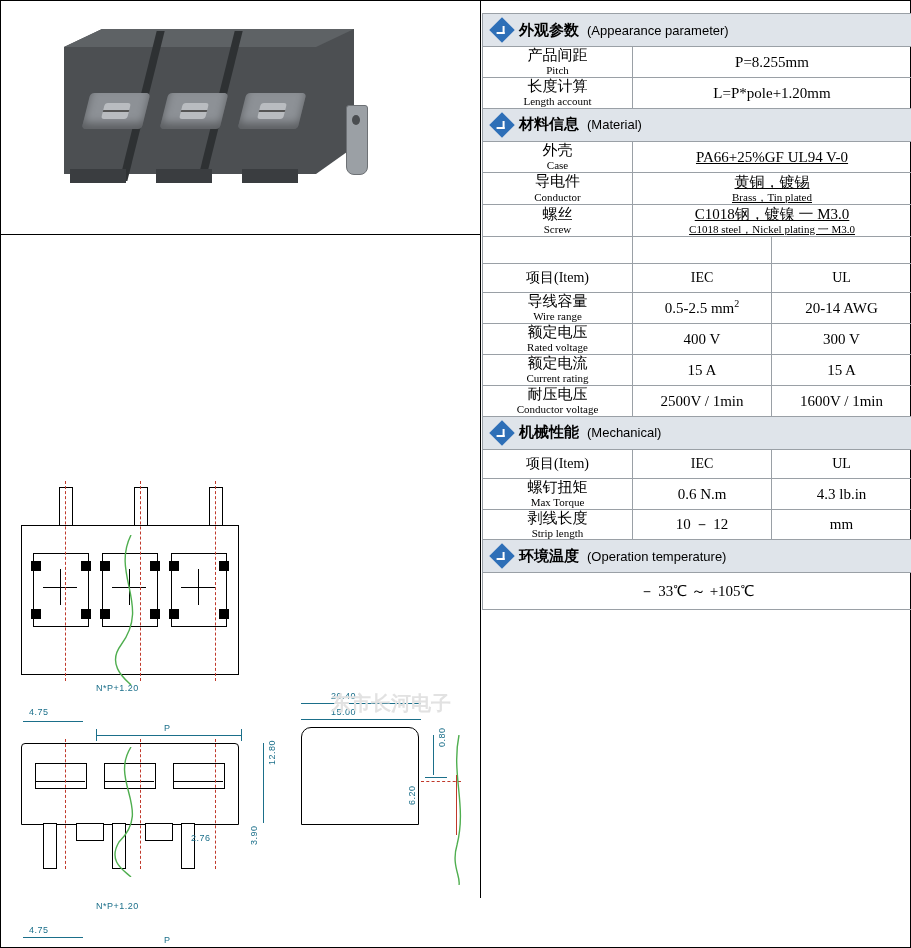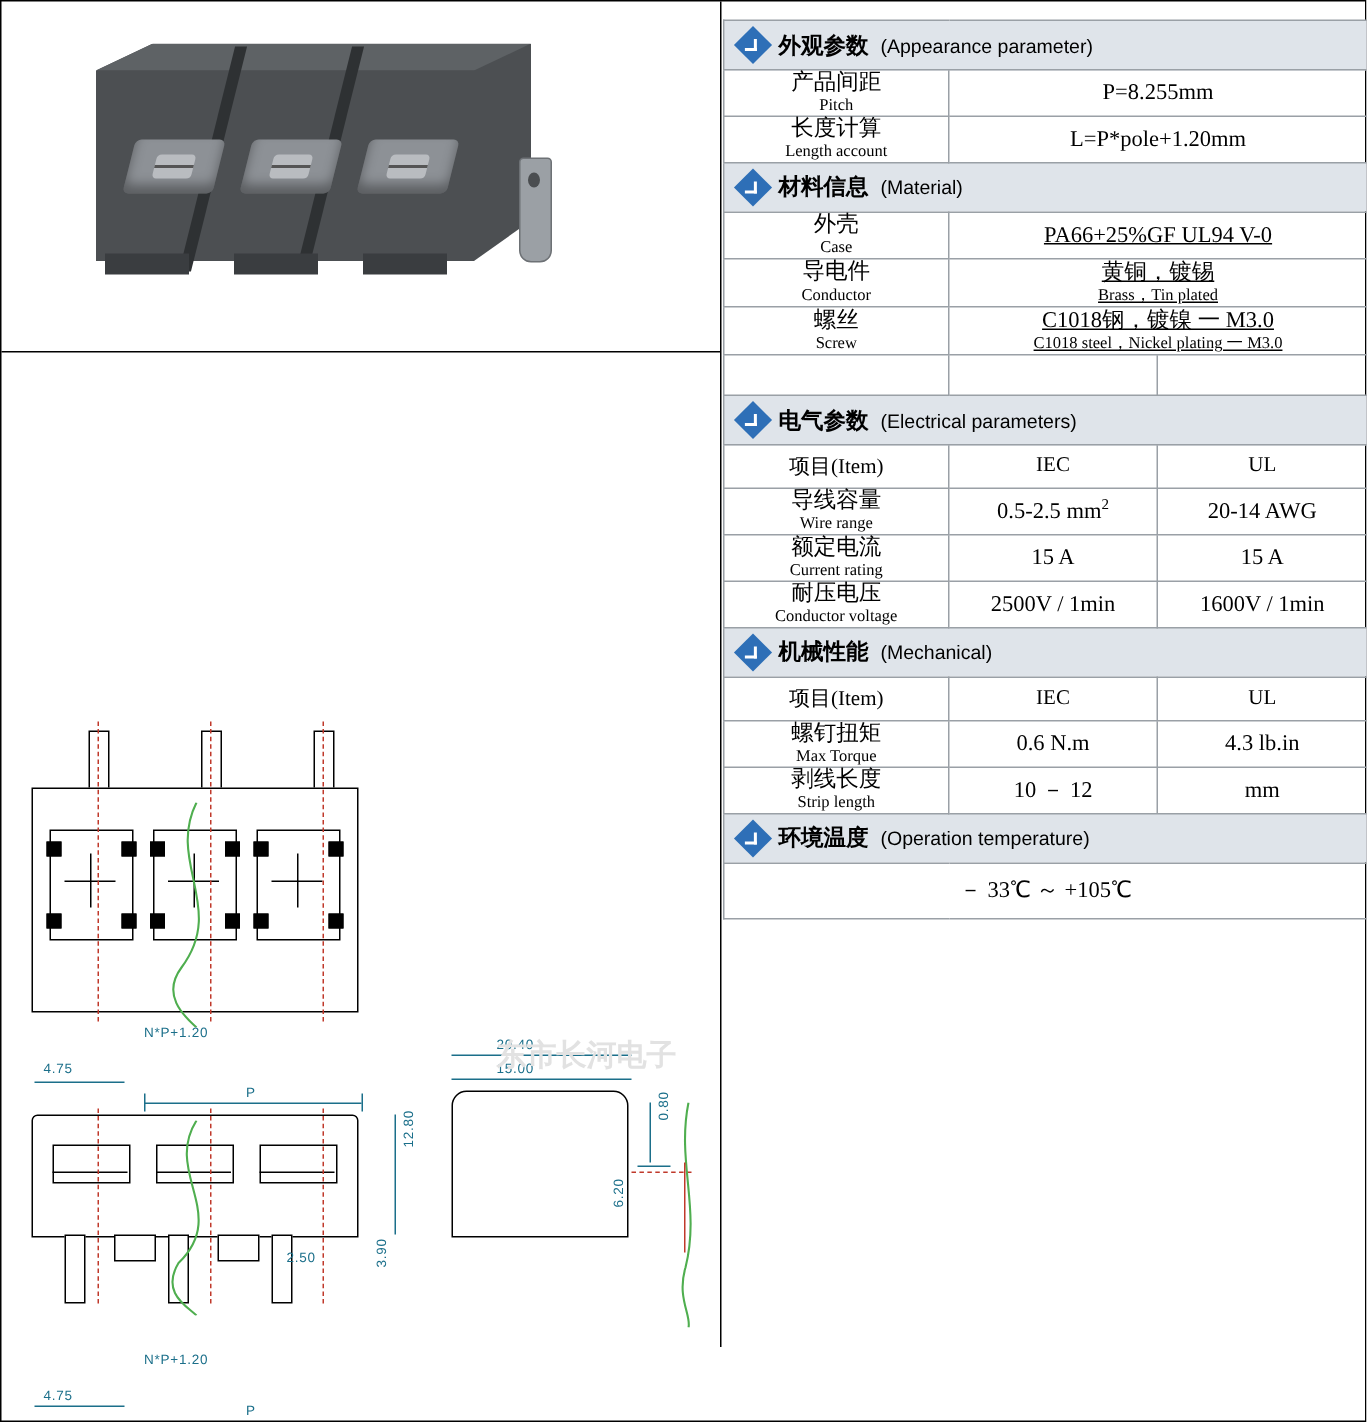--- a/index.html
+++ b/index.html
@@ -157,21 +157,21 @@
         <div class="dl" style="left:144px;top:588px;width:26px;height:16px;border:1px solid #000;background:#fff;"></div>
         <div class="ctr" style="left:64px;top:504px;height:130px;"></div>
         <div class="ctr" style="left:139px;top:504px;height:130px;"></div>
         <div class="ctr" style="left:214px;top:504px;height:130px;"></div>
         <svg class="wire" style="left:100px;top:512px;width:60px;height:130px;" viewBox="0 0 60 130">
           <path d="M30 0 C 8 35, 52 62, 18 95 C 6 115, 24 124, 30 130" fill="none" stroke="#4fae4f" stroke-width="1.4"></path>
         </svg>
         <div class="dimline" style="left:262px;top:508px;width:1px;height:80px;"></div>
         <div class="dim" style="left:266px;top:530px;transform:rotate(-90deg);transform-origin:left top;">12.80</div>
         <div class="dim" style="left:248px;top:610px;transform:rotate(-90deg);transform-origin:left top;">3.90</div>
-        <div class="dim" style="left:190px;top:598px;">2.50</div>
+        <div class="dim" style="left:190px;top:598px;">2.76</div>
         <div class="dim" style="left:95px;top:666px;">N*P+1.20</div>
       </div>
 
       <div>
         <div class="dim" style="left:330px;top:456px;">20.40</div>
         <div class="dim" style="left:330px;top:472px;">15.00</div>
         <div class="dimline" style="left:300px;top:468px;width:120px;height:1px;"></div>
         <div class="dimline" style="left:300px;top:484px;width:120px;height:1px;"></div>
         <div class="dl" style="left:300px;top:492px;width:116px;height:96px;border:1px solid #000;background:#fff;border-radius:10px 10px 0 0;"></div>
         <div class="dimline" style="left:432px;top:500px;width:1px;height:40px;"></div>
@@ -266,45 +266,44 @@
           <div class="val">C1018钢，镀镍 一 M3.0</div>
           <div class="valsm">C1018 steel，Nickel plating 一 M3.0</div>
         </td>
       </tr>
       <tr>
         <td style="height:26px"></td>
         <td></td>
         <td></td>
       </tr>
 
-      <tr class="hdr">
-        <td colspan="3">
-          <div class="hdrin">
-            <span class="dia"></span>
-            <span class="hcn">电气参数</span>
-            <span class="hen">(Electrical parameters)</span>
-          </div>
-        </td>
-      </tr>
       <tr>
         <td style="height:28px">
           <div class="th">
             <span>项目</span><span>(Item)</span>
           </div>
         </td>
         <td class="th">IEC</td>
         <td class="th">UL</td>
       </tr>
       <tr>
         <td class="lbl-cell">
           <div class="cellcn">导线容量</div>
           <div class="cellen">Wire range</div>
         </td>
         <td class="val"><span>0.5-2.5 mm</span><sup style="font-size:10px">2</sup></td>
         <td class="val">20-14  AWG</td>
+      </tr>
+      <tr>
+        <td class="lbl-cell">
+          <div class="cellcn">额定电压</div>
+          <div class="cellen">Rated voltage</div>
+        </td>
+        <td class="val">400 V</td>
+        <td class="val">300 V</td>
       </tr>
       <tr>
         <td class="lbl-cell">
           <div class="cellcn">额定电流</div>
           <div class="cellen">Current rating</div>
         </td>
         <td class="val">15 A</td>
         <td class="val">15  A</td>
       </tr>
       <tr>

